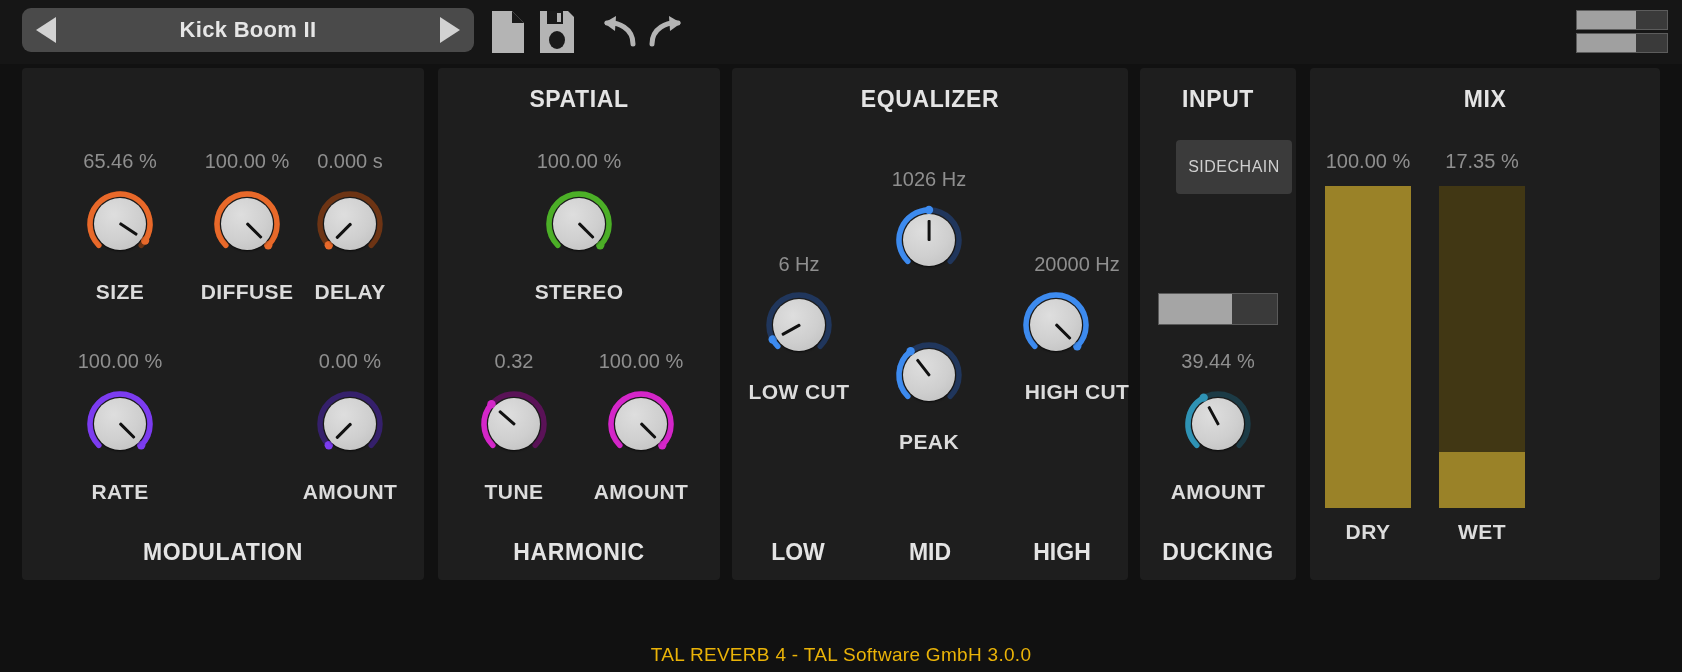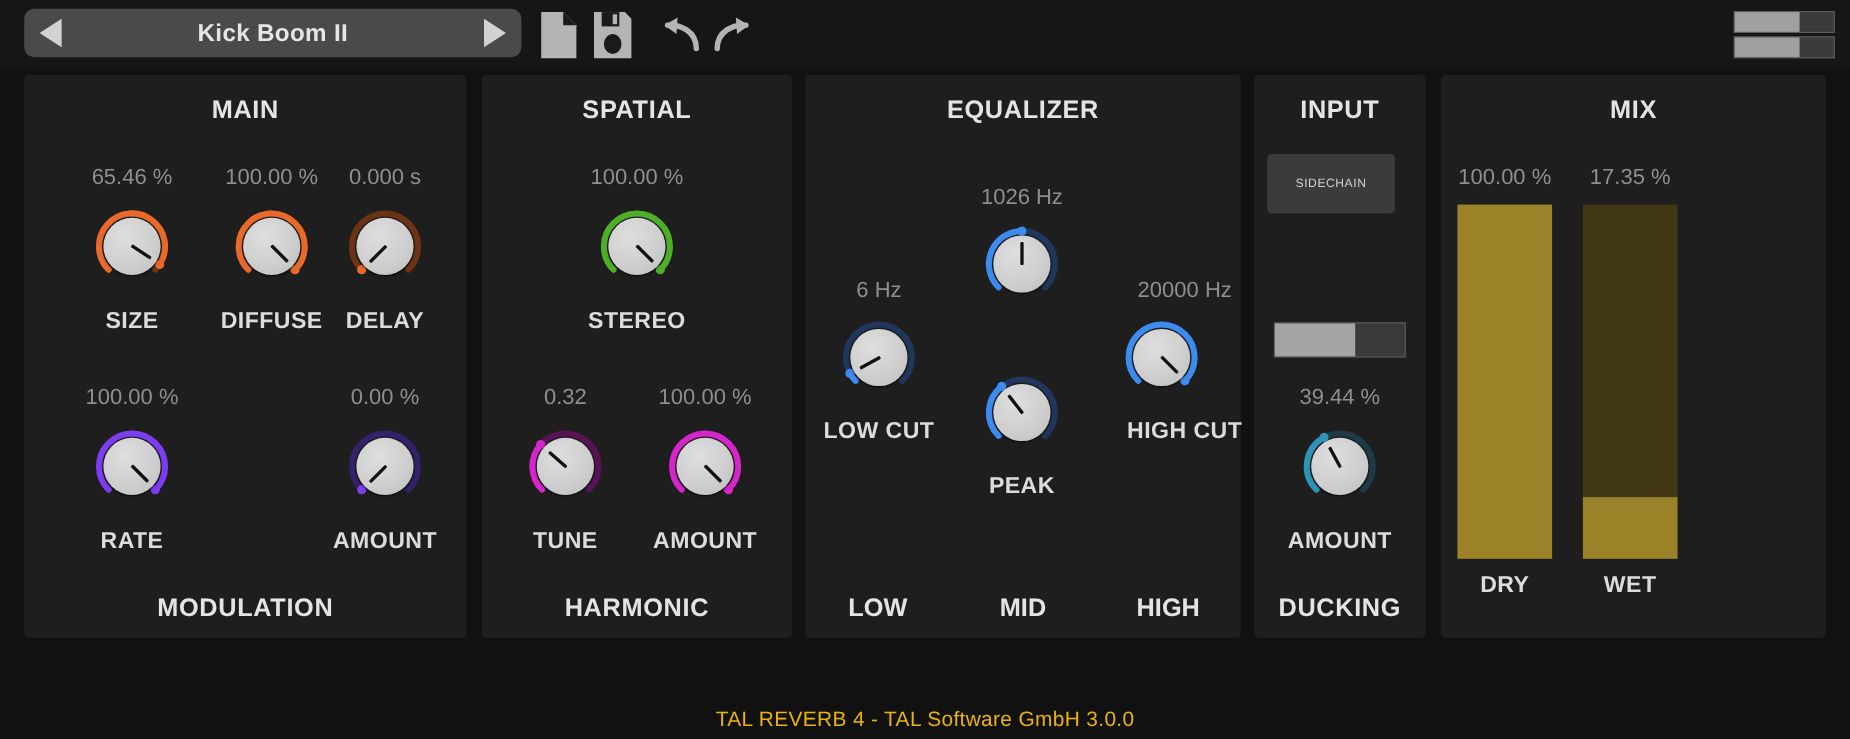--- a/index.html
+++ b/index.html
@@ -63,23 +63,23 @@
   }
   .knob .ptr{
     position:absolute;left:37px;top:37px;width:2.6px;height:21px;background:#111;
     transform-origin:1.3px 1px;border-radius:1px;
   }
   .kval{position:absolute;text-align:center;font-size:20px;color:#8f8f8f;white-space:nowrap;}
   .klab{position:absolute;text-align:center;font-size:21px;font-weight:bold;color:#dcdcdc;white-space:nowrap;letter-spacing:.4px;}
 
   
   #sidechain-btn{
-    position:absolute;left:12px;top:72px;width:116px;height:54px;
+    position:absolute;left:36px;top:72px;width:116px;height:54px;
     background:#3b3b3b;border-radius:4px;display:flex;align-items:center;justify-content:center;
-    font-size:11px;color:#cfcfcf;letter-spacing:.5px;cursor:pointer;
+    font-size:16px;color:#cfcfcf;letter-spacing:.5px;cursor:pointer;
   }
   #input-slider{
     position:absolute;left:18px;top:225px;width:120px;height:32px;
     background:#3a3a3a;border:1px solid #5a5a5a;box-sizing:border-box;cursor:pointer;
   }
   #input-slider .fill{height:100%;background:#a5a5a5;}
 
   
   .mixbar{position:absolute;width:86px;cursor:pointer;}
   .mixbar .track{position:absolute;left:0;top:0;width:86px;height:322px;background:#413714;}
@@ -138,21 +138,20 @@
       <div class="meter-row">
         <div class="meter-fill" style="width:66%"></div>
       </div>
       <div class="meter-row">
         <div class="meter-fill" style="width:66%"></div>
       </div>
     </div>
   </div>
 
   <div class="panel" id="panel-main">
-    <div class="panel-title">MAIN</div>
     <div class="panel-footer">MODULATION</div>
 
     <div class="kval" style="left:38px;top:82px;width:120px;">65.46 %</div>
     <div class="knob" id="k-size" style="left:60px;top:118px;">
         <svg viewBox="0 0 76 76">
           <path d="M 16.786796564403577 59.21320343559643 A 30 30 0 1 1 59.213203435596455 59.2132034355964" stroke="#6d3414" stroke-width="5.5" fill="none" stroke-linecap="round"></path>
           <path d="M 16.786796564403577 59.21320343559643 A 30 30 0 1 1 63.087149151586125 54.45098621499853" stroke="#e8692a" stroke-width="5.5" fill="none" stroke-linecap="round"></path>
           <circle cx="63.087149151586125" cy="54.45098621499853" r="4.2" fill="#e8692a"></circle>
         </svg>
       <div class="cap"></div>

